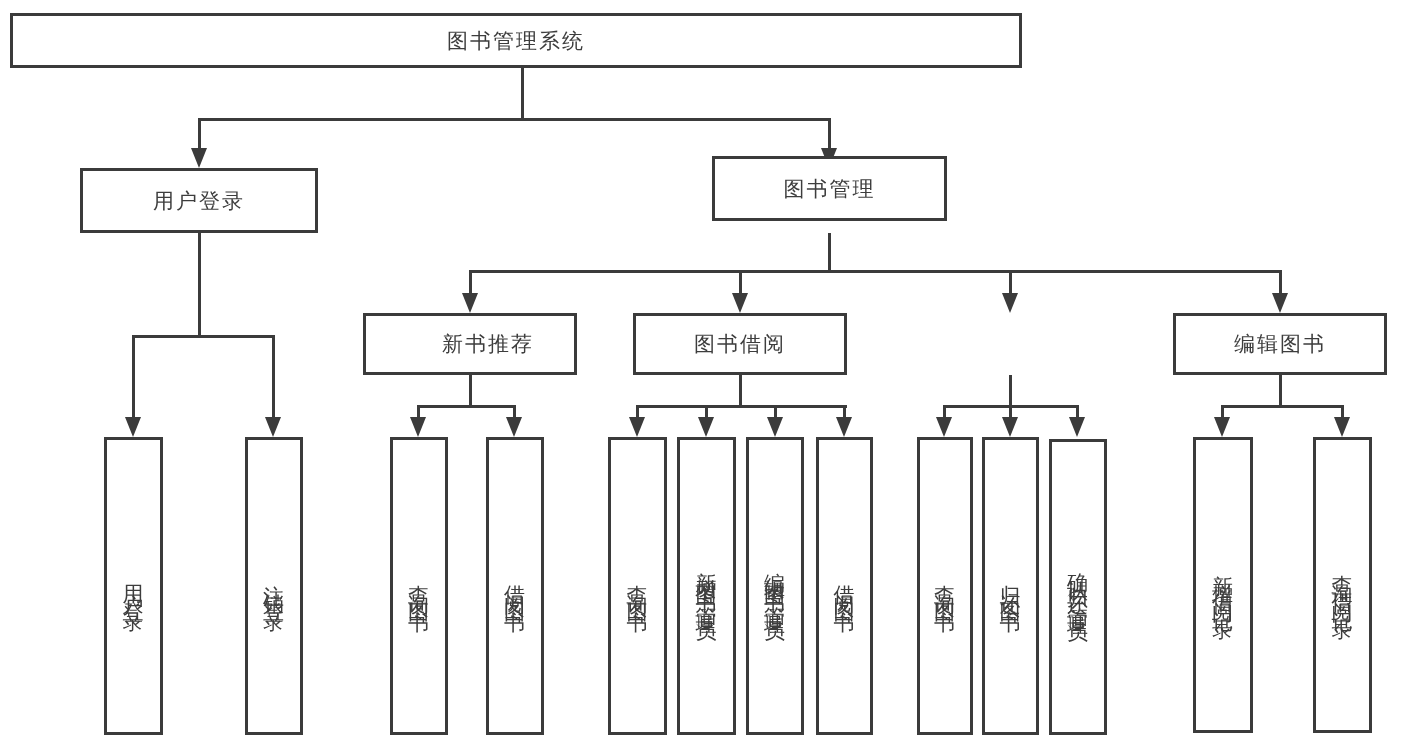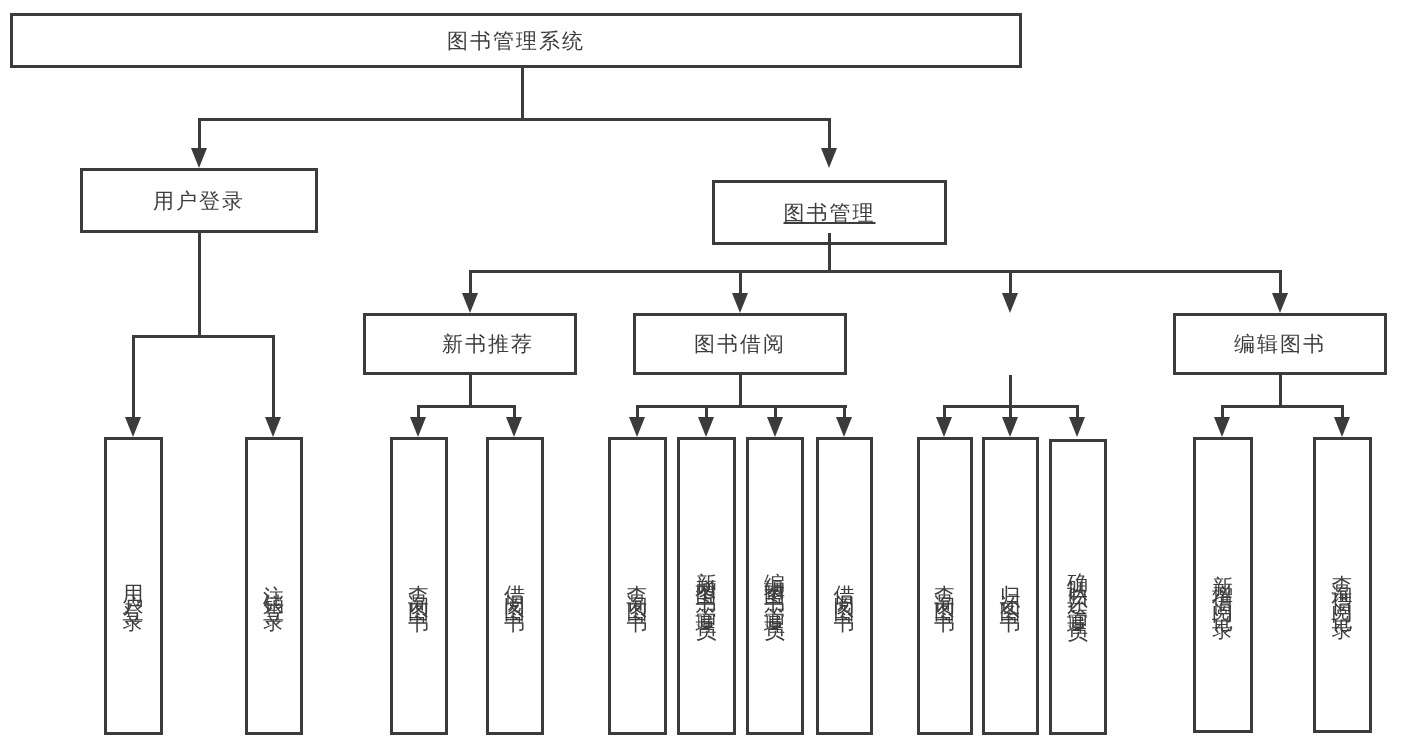--- a/index.html
+++ b/index.html
@@ -66,21 +66,21 @@
   <div class="box hbox" style="left:10px; top:13px; width:1012px; height:55px;">图书管理系统</div>
 
   <div class="ln" style="left:521px; top:68px; width:3px; height:52px;"></div>
   <div class="ln" style="left:198px; top:118px; width:633px; height:3px;"></div>
   <div class="ln" style="left:198px; top:118px; width:3px; height:34px;"></div>
   <div class="ah" style="left:191px; top:148px;"></div>
   <div class="ln" style="left:828px; top:118px; width:3px; height:34px;"></div>
   <div class="ah" style="left:821px; top:148px;"></div>
 
   <div class="box hbox" style="left:80px; top:168px; width:238px; height:65px;">用户登录</div>
-  <div class="box hbox" style="left:712px; top:180px; width:235px; height:65px;text-decoration:underline;">图书管理</div>
+  <div class="box hbox" style="left:712px; top:156px; width:235px; height:65px;">图书管理</div>
 
   <div class="ln" style="left:198px; top:233px; width:3px; height:102px;"></div>
   <div class="ln" style="left:132px; top:335px; width:143px; height:3px;"></div>
   <div class="ln" style="left:132px; top:335px; width:3px; height:84px;"></div>
   <div class="ah" style="left:125px; top:417px;"></div>
   <div class="ln" style="left:272px; top:335px; width:3px; height:84px;"></div>
   <div class="ah" style="left:265px; top:417px;"></div>
 
   <div class="ln" style="left:828px; top:233px; width:3px; height:39px;"></div>
   <div class="ln" style="left:469px; top:270px; width:812px; height:3px;"></div>

